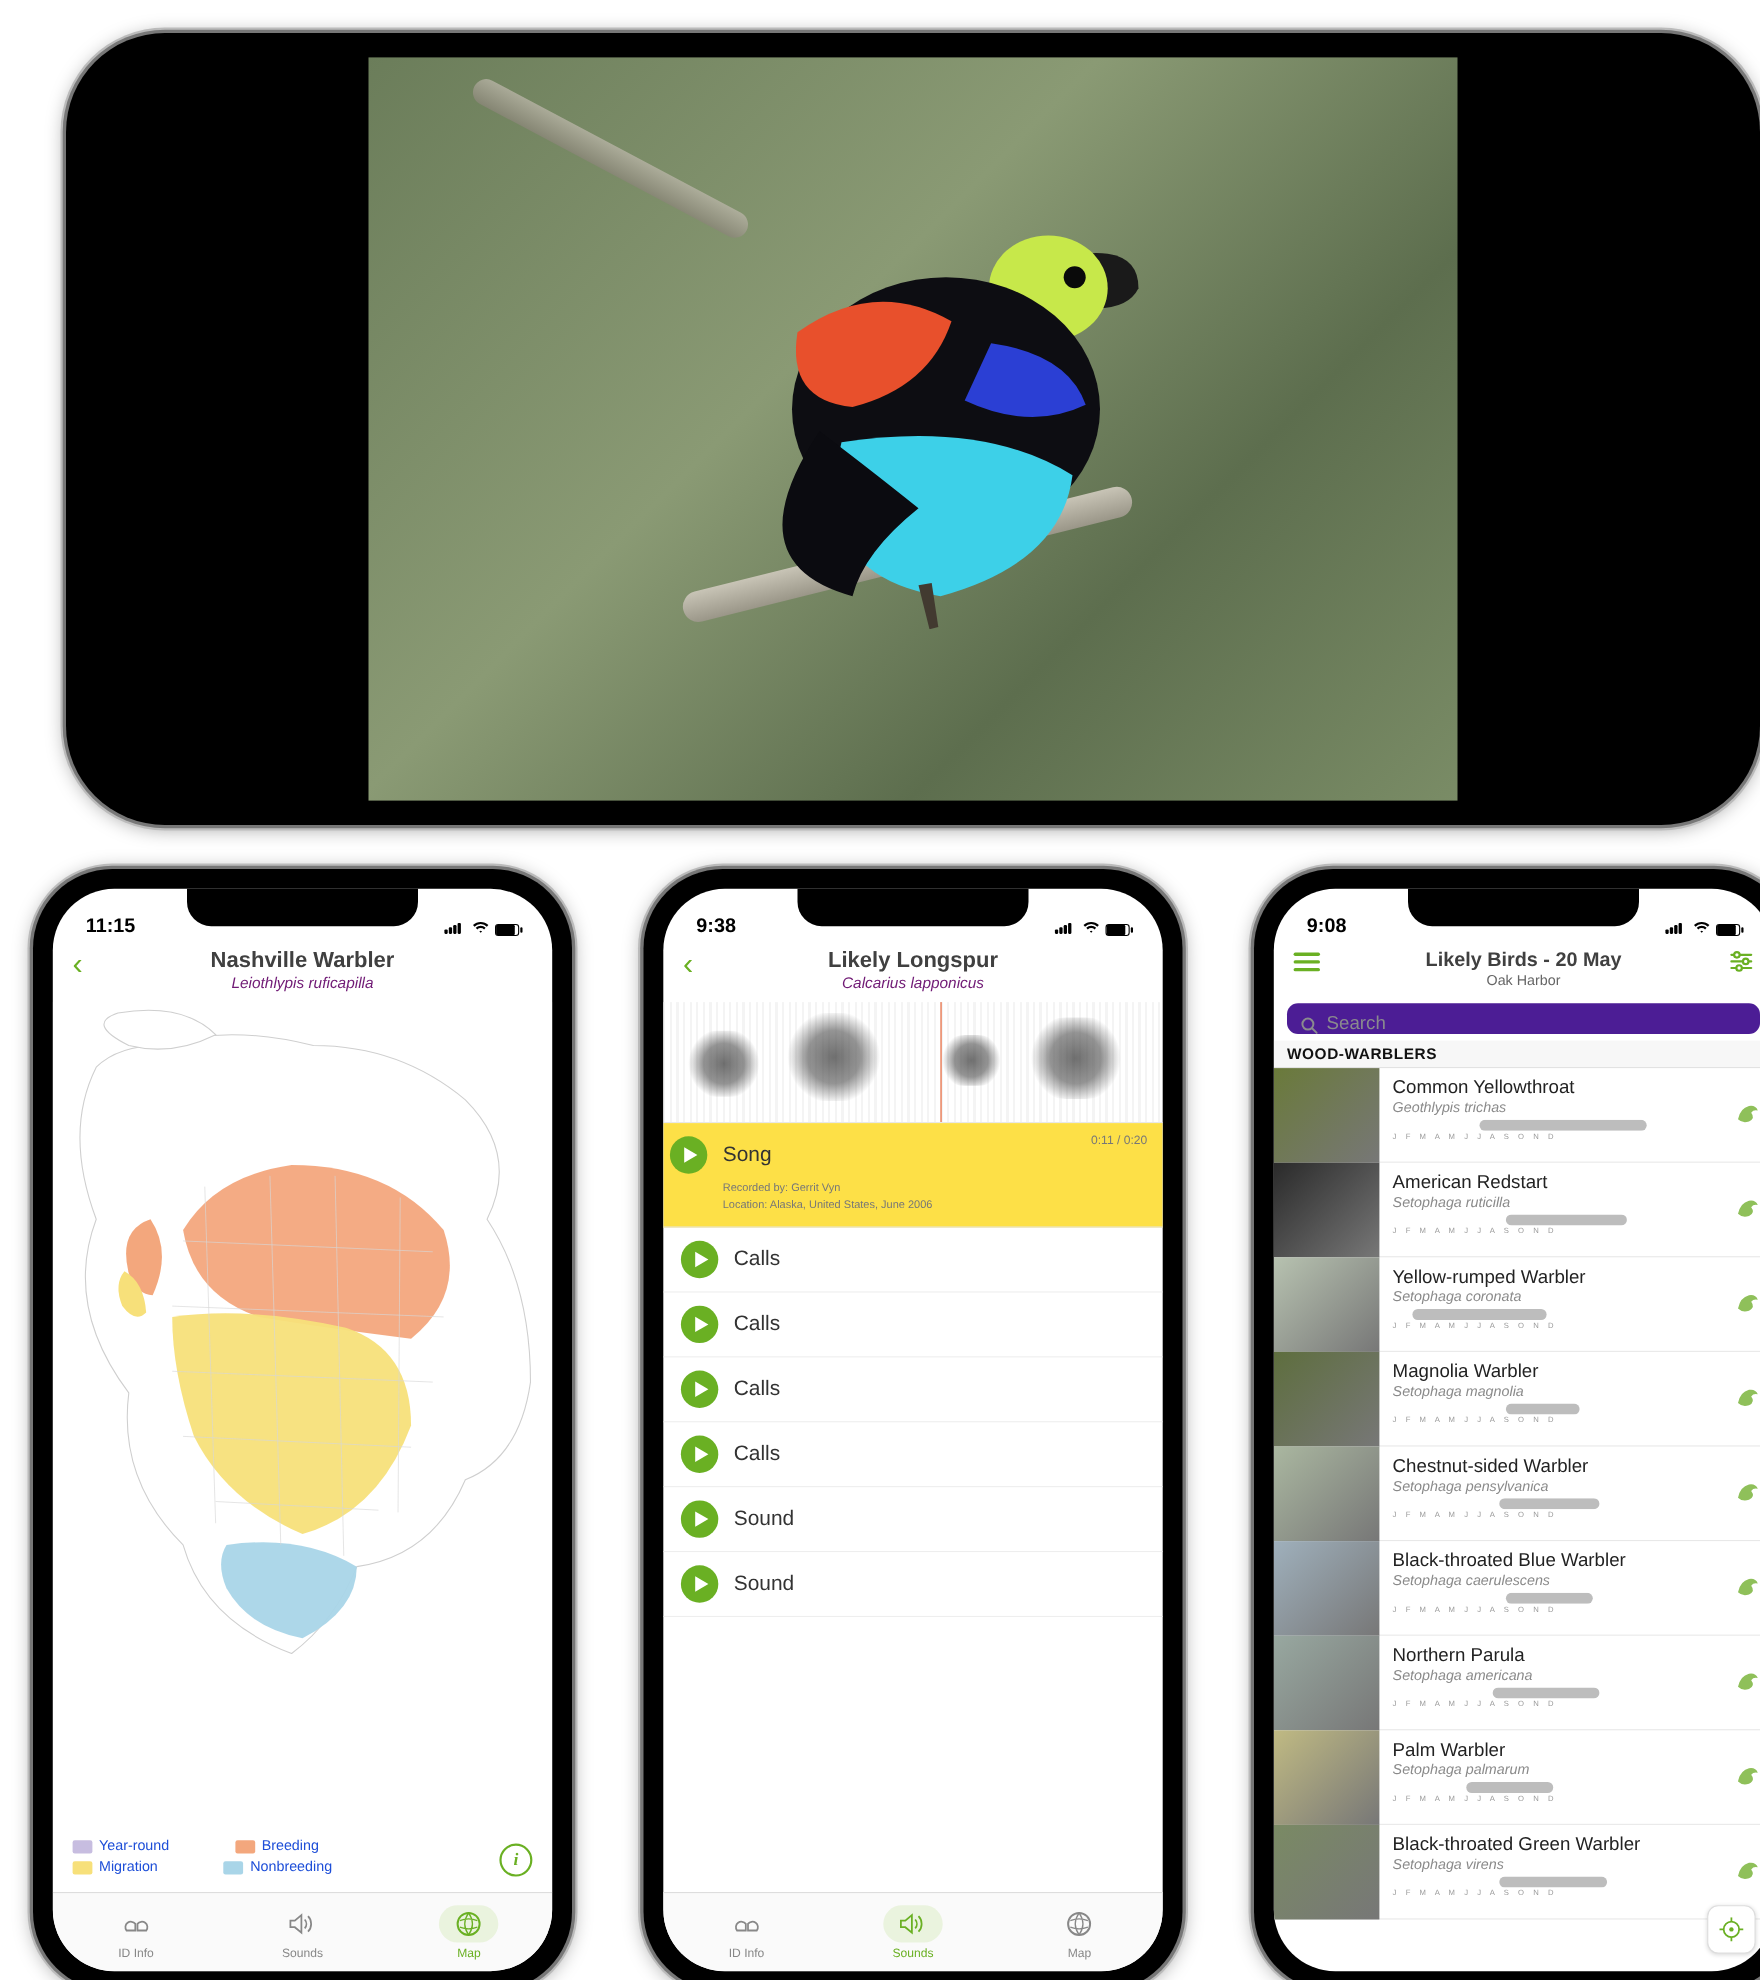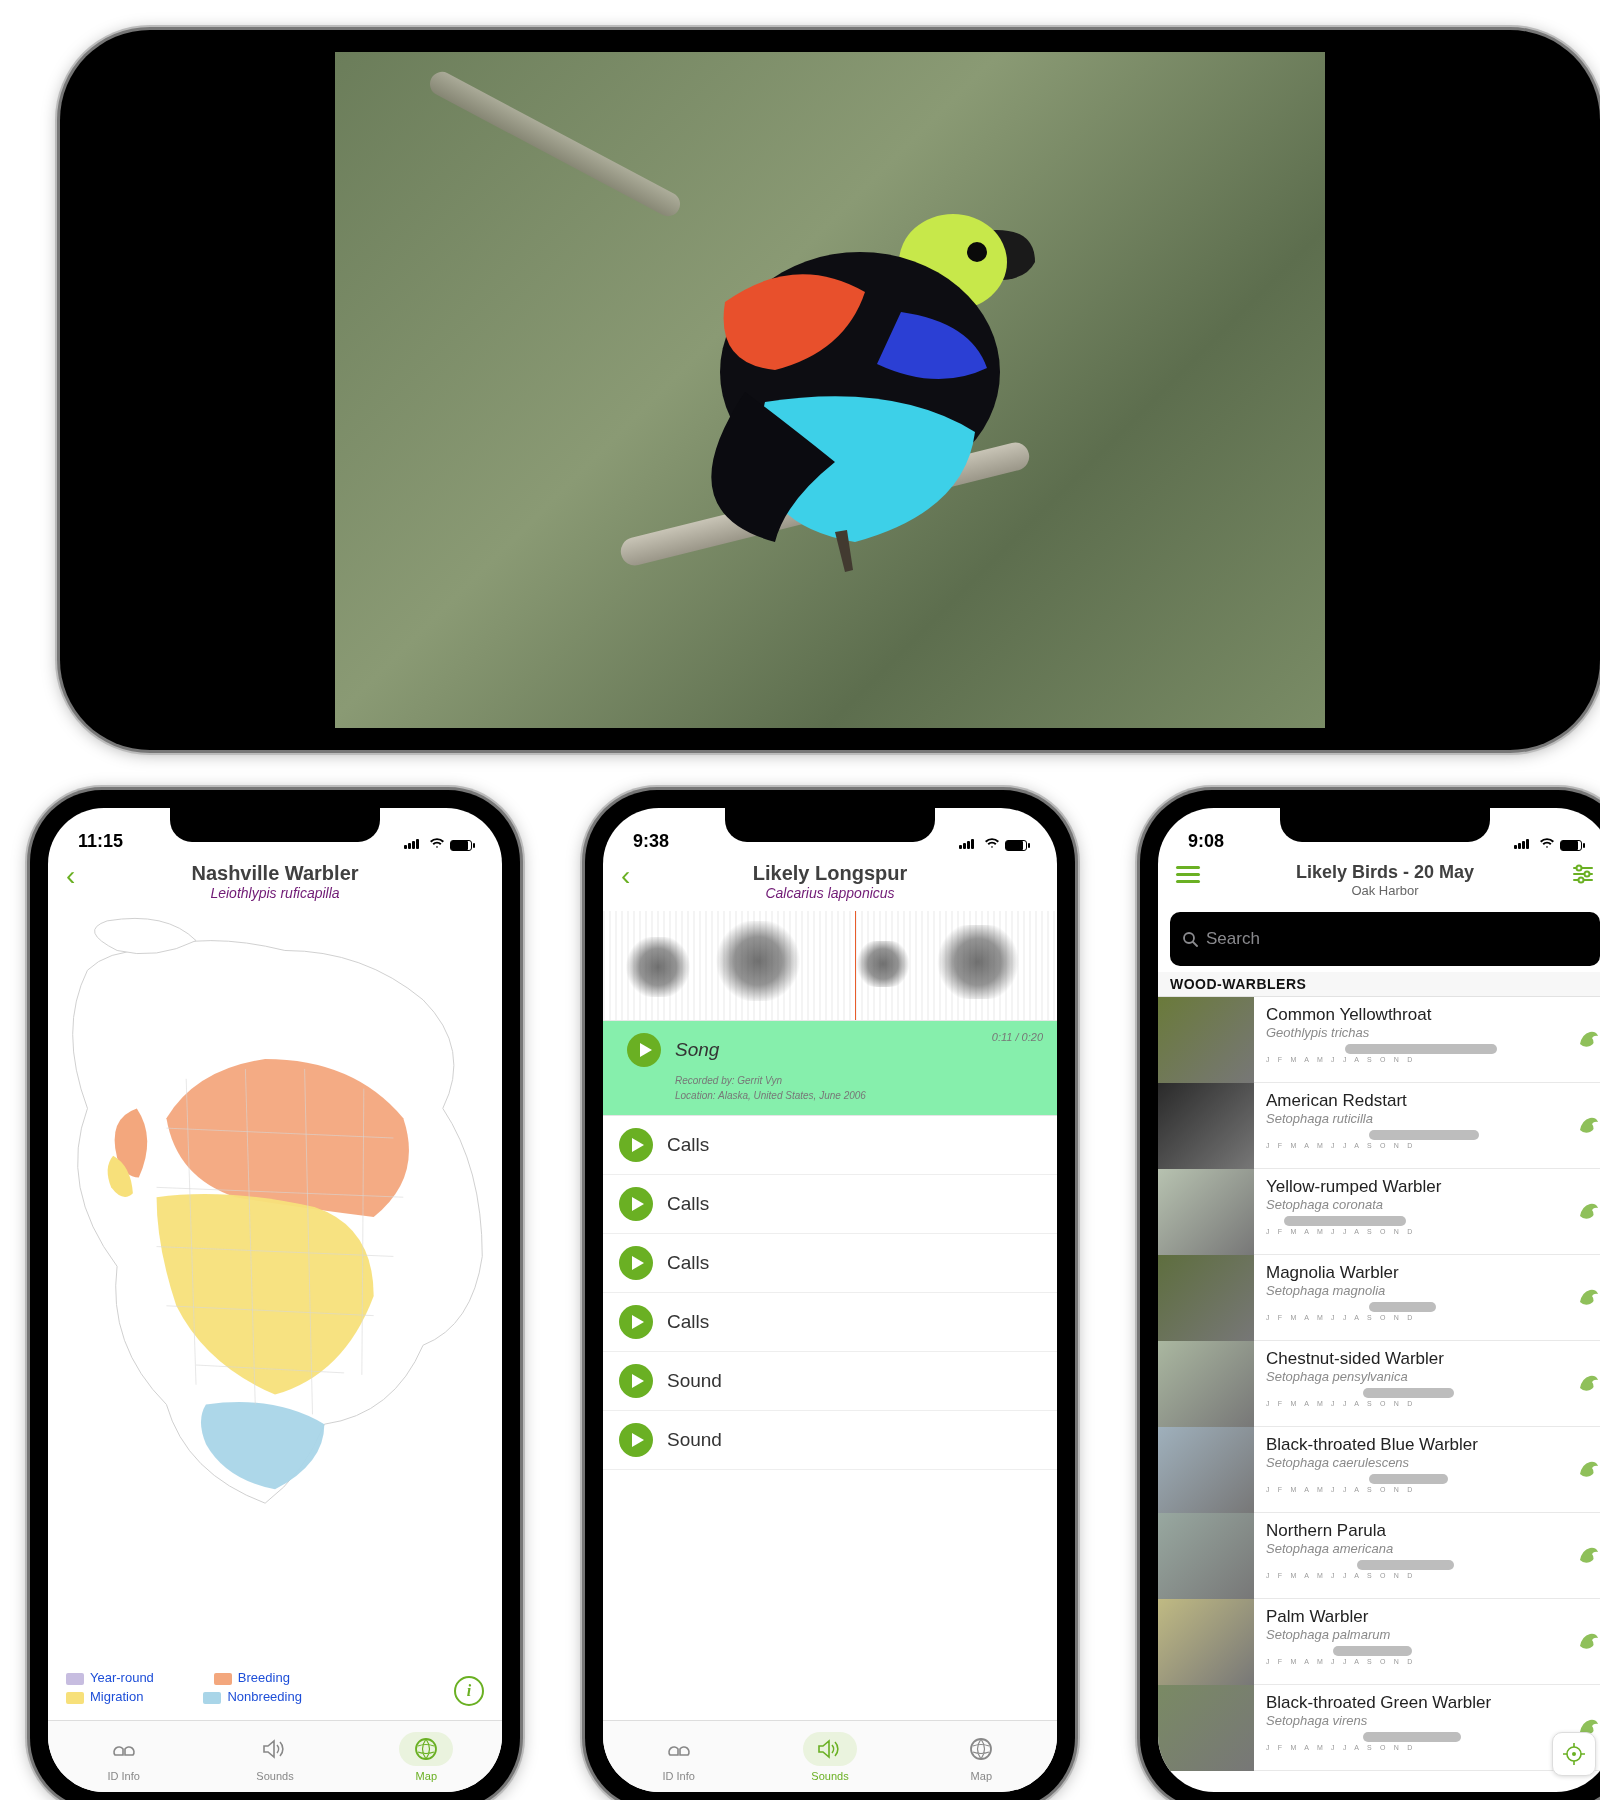--- a/index.html
+++ b/index.html
@@ -57,31 +57,31 @@
   .tabbar{ height:72px; border-top:1px solid #ddd; display:flex; background:#fafafa;}
   .tab{ flex:1; display:flex; flex-direction:column; align-items:center; justify-content:center; font-size:11px; color:#888; gap:4px;}
   .tab.active{ color:#6ab023; }
   .tab.active .tab-icon-wrap{ background:#eaf3de; }
   .tab-icon-wrap{ width:54px; height:34px; border-radius:17px; display:flex; align-items:center; justify-content:center;}
 
   
   .spectro{ height:110px; background:repeating-linear-gradient(90deg,#f4f4f4 0 2px,transparent 2px 6px); position:relative; overflow:hidden; border-bottom:1px solid #e8e8e8;}
   .spectro .blob{ position:absolute; background:radial-gradient(circle,#333 0%,#666 40%,transparent 70%); opacity:.7; border-radius:40%;}
   .playhead{position:absolute;top:0;bottom:0;width:1px;background:#e85c2b;}
-  .playing-row{ background:#86efac; border-bottom:1px solid #e5e5e5; padding:12px 16px 12px 24px; position:relative;font-style:italic;}
+  .playing-row{ background:#fde047; border-bottom:1px solid #e5e5e5; padding:12px 16px 12px 6px; position:relative;}
   .playing-row .top{ display:flex; align-items:center; gap:14px;}
   .play-btn{ width:34px;height:34px;border-radius:50%;background:#6ab023;display:flex;align-items:center;justify-content:center;flex-shrink:0;}
   .play-btn::before{content:"";border-left:12px solid #fff;border-top:7px solid transparent;border-bottom:7px solid transparent;margin-left:3px;}
   .playing-row .label{ font-size:19px;color:#333;}
   .timecode{ position:absolute; right:14px; top:10px; font-size:11px; color:#777;}
   .meta{ font-size:10px; color:#777; margin:6px 0 0 48px; line-height:1.5;}
   .sound-row{ display:flex; align-items:center; gap:14px; padding:12px 16px;border-bottom:1px solid #eee; font-size:19px; color:#333;}
 
   
-  .searchbar{ margin:4px 12px 6px; background:#000000; border-radius:10px; height:54px; display:flex; align-items:center; padding:0 12px; color:#8a8a8e; font-size:17px;}
+  .searchbar{ margin:4px 12px 6px; background:#4c1d95; border-radius:10px; height:28px; display:flex; align-items:flex-end; padding:0 12px; color:#8a8a8e; font-size:17px;}
   .searchbar svg{margin-right:8px}
   .section-head{ font-size:14px;font-weight:700;letter-spacing:.5px;color:#111;padding:4px 12px;background:#f7f7f7;border-bottom:1px solid #e2e2e2;}
   .bird-row{ display:flex; align-items:stretch; border-bottom:1px solid #e8e8e8; height:86px; position:relative;}
   .bird-row .thumb{ width:96px; height:86px; flex-shrink:0;}
   .bird-row .info{ flex:1; padding:8px 42px 0 12px;}
   .bird-row .name{ font-size:17px;color:#222;}
   .bird-row .sci{ font-size:13px;font-style:italic;color:#8a8a8a;margin-bottom:4px;}
   .abund-bar{ height:10px; background:linear-gradient(90deg,transparent,transparent); position:relative; border-radius:5px; overflow:hidden;}
   .abund-fill{ position:absolute; top:0; bottom:0; background:#bdbdbd; border-radius:5px;}
   .months{ font-size:7px;letter-spacing:3.2px;color:#9a9a9a;margin-top:2px;}

